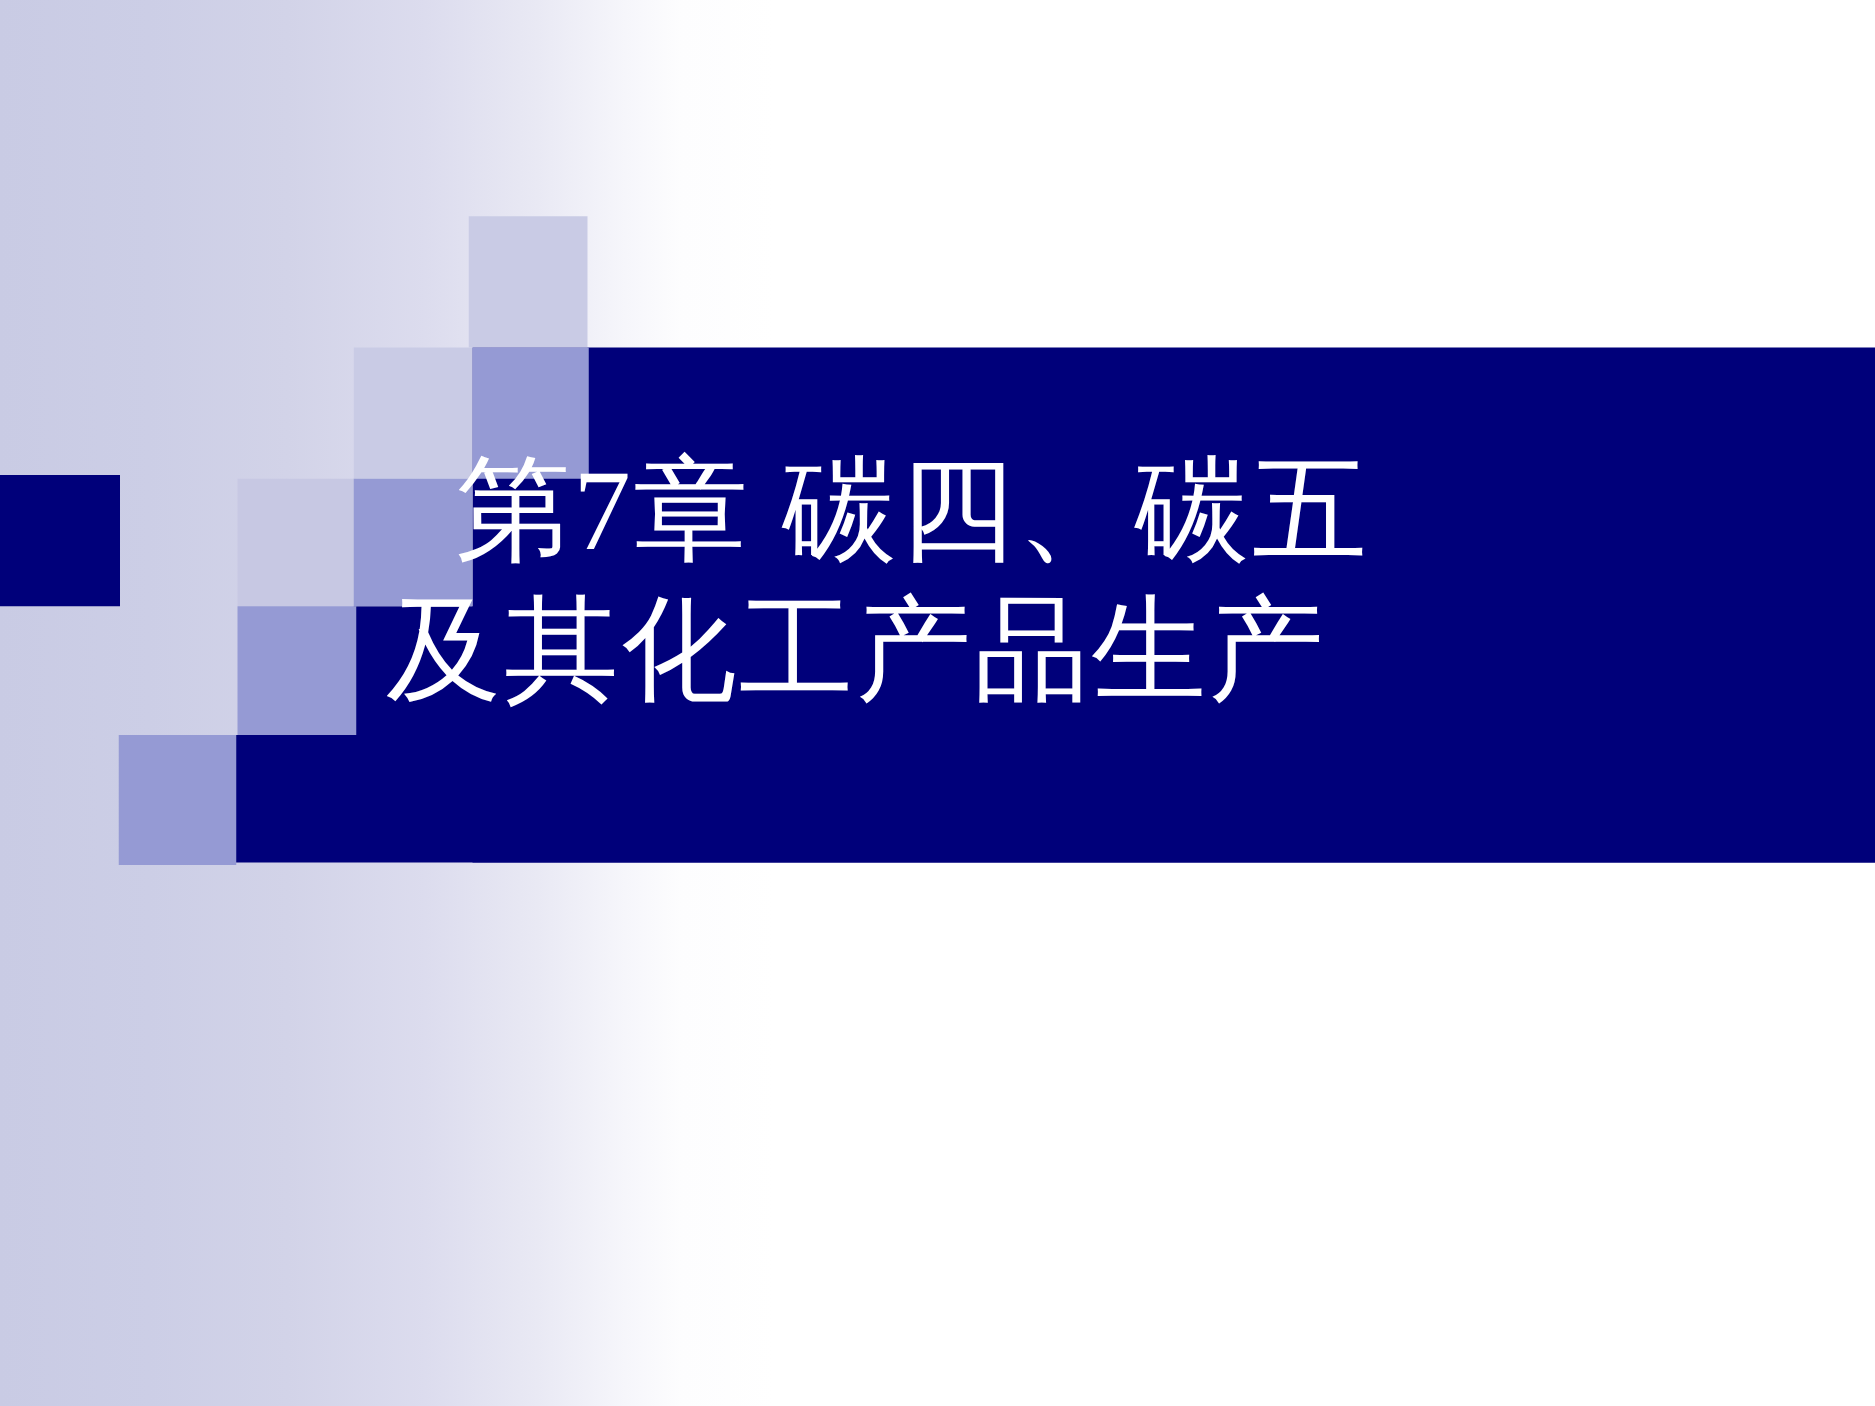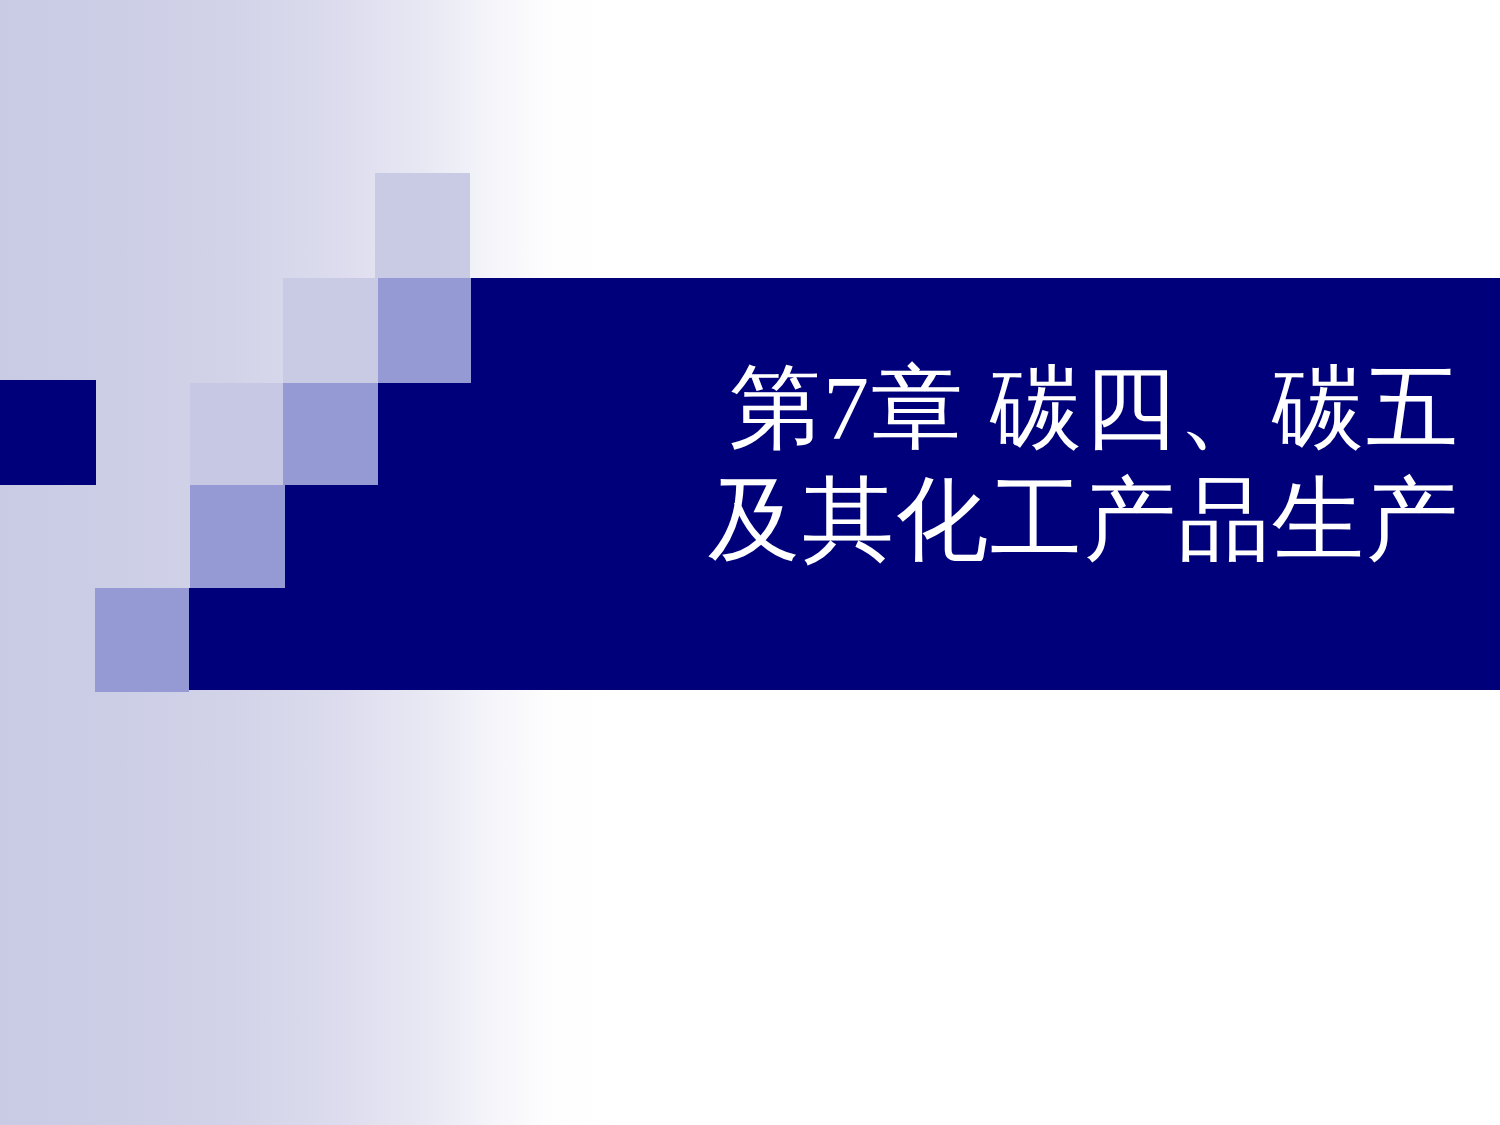--- a/index.html
+++ b/index.html
@@ -68,21 +68,21 @@
     background: #00007a;
   }
 
   
   .title-block {
     position: absolute;
     left: 0;
     top: 352px;
     width: 1460px;
     z-index: 40;
-    text-align: right;
+    text-align: center;
     color: #ffffff;
     font-family: "Liberation Serif", "DejaVu Serif", serif;
     font-size: 92px;
     line-height: 112px;
     letter-spacing: 2px;
     white-space: nowrap;
   }
   .title-line { display: block; }
   .title-line-2 { margin-left: -90px; }
 </style>

